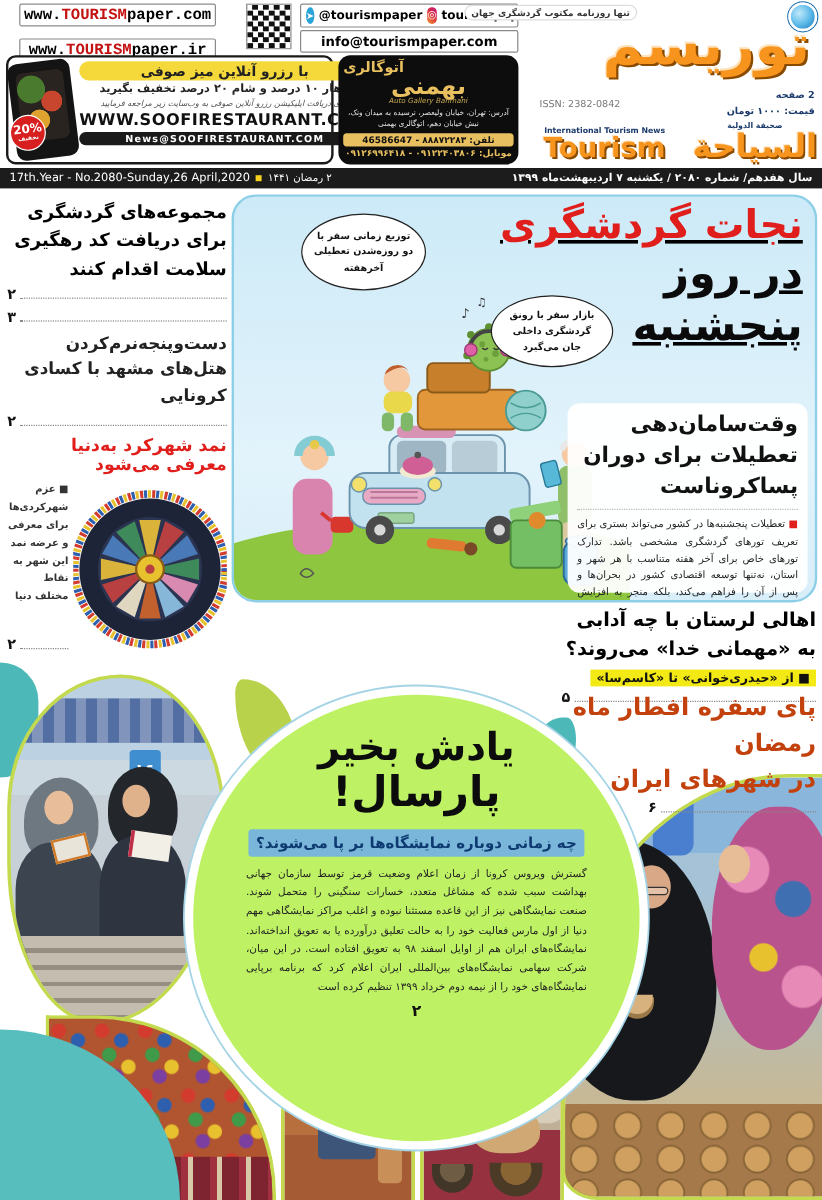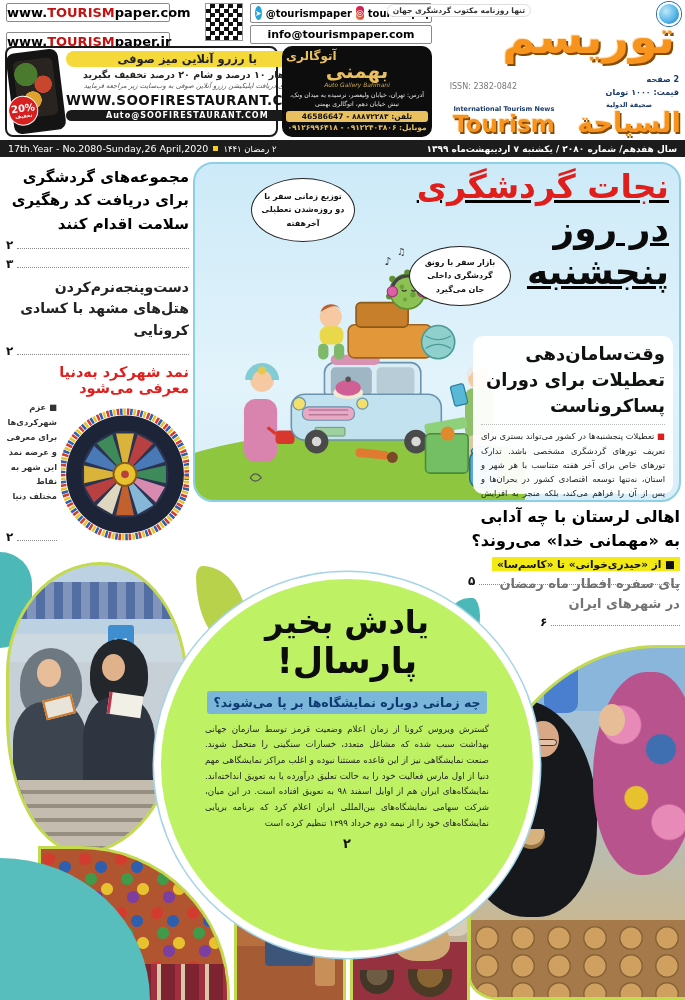--- a/index.html
+++ b/index.html
@@ -1,21 +1,21 @@
 <!DOCTYPE html>
 <html lang="fa"><head>
 <meta charset="utf-8">
 <style>
   * { margin:0; padding:0; box-sizing:border-box; }
   body { background:#e8e8e8; font-family:"DejaVu Sans", sans-serif; }
   .page { position:relative; width:685px; height:1000px; margin:0 auto; background:#fff; overflow:hidden; }
 
   
   .hdr { position:absolute; left:0; top:0; width:685px; height:44px; }
-  .webbox { position:absolute; left:6px; top:3px; width:164px; }
+  .webbox { position:absolute; left:16px; top:3px; width:164px;font-family:Liberation Mono, monospace; }
   .webrow { border:1px solid #8a8a8a; border-radius:2px; text-align:center; font-size:13px; font-weight:bold; padding:1px 0; background:#fff; }
   .webrow + .webrow { margin-top:10px; }
   .webrow .brand { color:#c41212; }
   .qr { position:absolute; left:205px; top:3px; width:38px; height:38px; border:1px solid #999; background:repeating-conic-gradient(#111 0 25%, #fff 0 50%); background-size:9px 9px; }
   .socbox { position:absolute; left:250px; top:3px; width:182px; }
   .socrow { border:1px solid #8a8a8a; border-radius:2px; display:flex; align-items:center; gap:4px; font-size:10px; font-weight:bold; padding:2px 4px; background:#fff; }
   .socrow + .socrow { margin-top:2px; justify-content:center; font-size:11px; }
   .tg { width:14px; height:14px; border-radius:50%; background:#2aa3d8; color:#fff; font-size:8px; display:inline-flex; align-items:center; justify-content:center; }
   .ig { width:14px; height:14px; border-radius:4px; background:linear-gradient(45deg,#f09433,#dc2743 60%,#bc1888); color:#fff; font-size:9px; display:inline-flex; align-items:center; justify-content:center; }
   .logo { position:absolute; right:4px; top:0; width:250px; height:64px; text-align:right; direction:rtl; }
@@ -87,21 +87,21 @@
   .bubble { position:absolute; background:#fff; border:1.5px solid #222; border-radius:50%; display:flex; align-items:center; justify-content:center; text-align:center; font-size:8px; font-weight:bold; padding:7px 9px; line-height:1.65; direction:rtl; z-index:3; color:#111; }
   .bub-l { left:56px; top:14px; width:104px; height:64px; }
   .bub-r { left:214px; top:82px; width:102px; height:60px; }
   .cartoon { position:absolute; left:0; bottom:0; width:330px; height:300px; z-index:1; }
 
   
   .st-lorestan { position:absolute; left:468px; top:505px; width:212px; direction:rtl; text-align:right; z-index:6; }
   .st-lorestan .t { font-size:16px; font-weight:900; line-height:1.5; color:#000; }
   .hl { display:inline-block; background:#f3ea15; font-size:10.5px; font-weight:900; color:#111; padding:1px 5px; margin-top:3px; }
   .st-iftar { position:absolute; left:452px; top:574px; width:228px; direction:rtl; text-align:right; z-index:6; }
-  .st-iftar .t { font-size:13px; font-weight:900; line-height:1.5; color:#737373; }
+  .st-iftar .t { font-size:20px; font-weight:900; line-height:1.5; color:#c2410c; }
   .st-iftar .prule { width:140px; }
 
   
   .acc { position:absolute; }
   .acc-teal-left { left:0; top:552px; width:32px; height:96px; background:#4cb8b8; border-radius:0 60px 60px 0; z-index:1; }
   .acc-lime-tl { left:196px; top:566px; width:52px; height:82px; background:#b9d24b; border-radius:12% 88% 22% 78% / 14% 78% 22% 86%; z-index:1; }
   .acc-teal-r { left:442px; top:598px; width:38px; height:62px; background:#4cb8b8; border-radius:78% 22% 68% 32% / 68% 32% 78% 22%; z-index:1; }
   .acc-teal-bl { left:0; top:858px; width:150px; height:142px; background:#57bdbd; border-radius:0 100% 0 0; z-index:3; }
 
   .ph { position:absolute; overflow:hidden; z-index:2; }
@@ -218,21 +218,21 @@
       <div class="badge20">
           <span>20%</span>
           <small>تخفیف</small>
         </div>
     </div>
     <div class="soofi-txt">
       <div class="sf1">با رزرو آنلاین میز صوفی</div>
       <div class="sf2">ناهار ۱۰ درصد و شام ۲۰ درصد تخفیف بگیرید</div>
       <div class="sf3">برای دریافت اپلیکیشن رزرو آنلاین صوفی به وب‌سایت زیر مراجعه فرمایید</div>
       <div class="sf4">WWW.SOOFIRESTAURANT.COM</div>
-      <div class="sf5">Auto@SOOFIRESTAURANT.COM</div>
+      <div class="sf5">News@SOOFIRESTAURANT.COM</div>
     </div>
   </div>
 
   <div class="bahmani">
     <div class="bm-title">آتوگالری</div>
     <div class="bm-name">بهمنی</div>
     <div class="bm-latin">Auto Gallery Bahmani</div>
     <div class="bm-addr">آدرس: تهران، خیابان ولیعصر، نرسیده به میدان ونک، نبش خیابان دهم، اتوگالری بهمنی</div>
     <div class="bm-phone">تلفن: ۸۸۸۷۲۲۸۳ - 46586647</div>
     <div class="bm-mobile">موبایل: ۰۹۱۲۲۴۰۳۸۰۶ - ۰۹۱۲۶۹۹۶۴۱۸</div>

